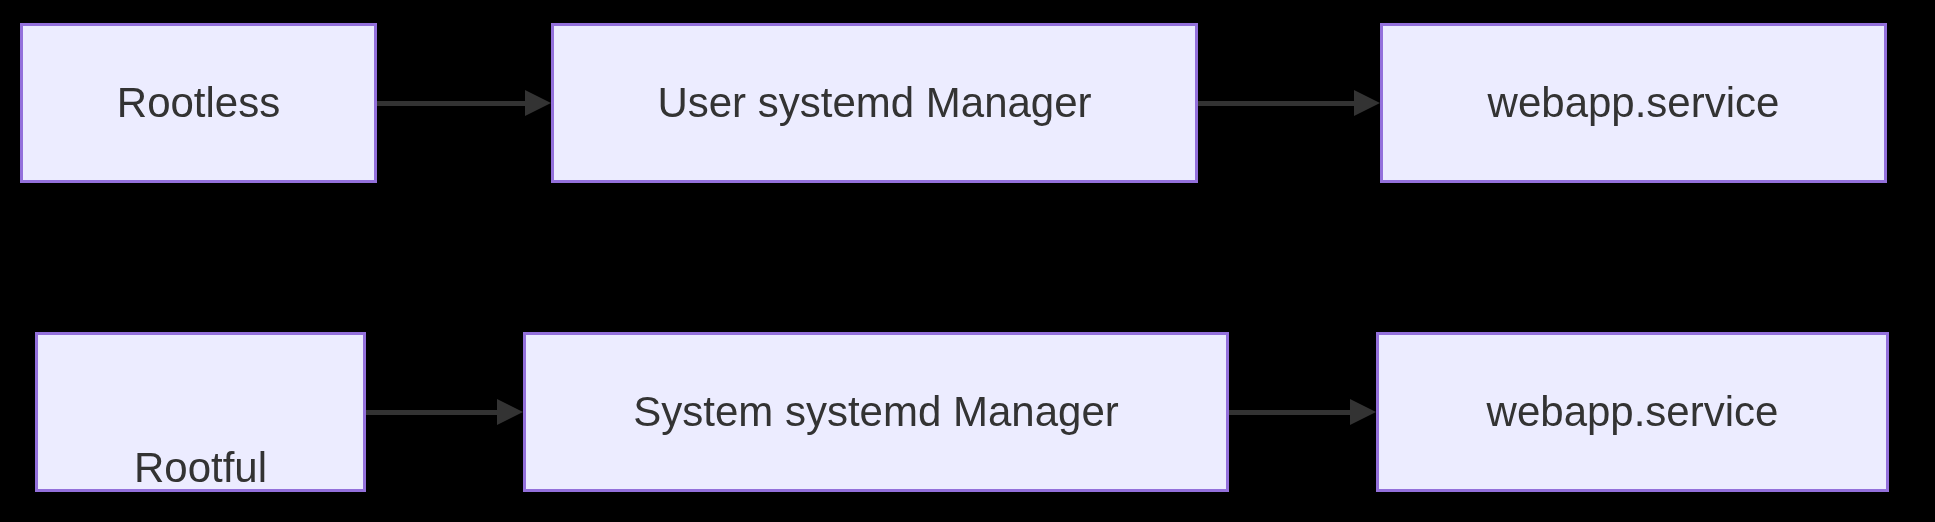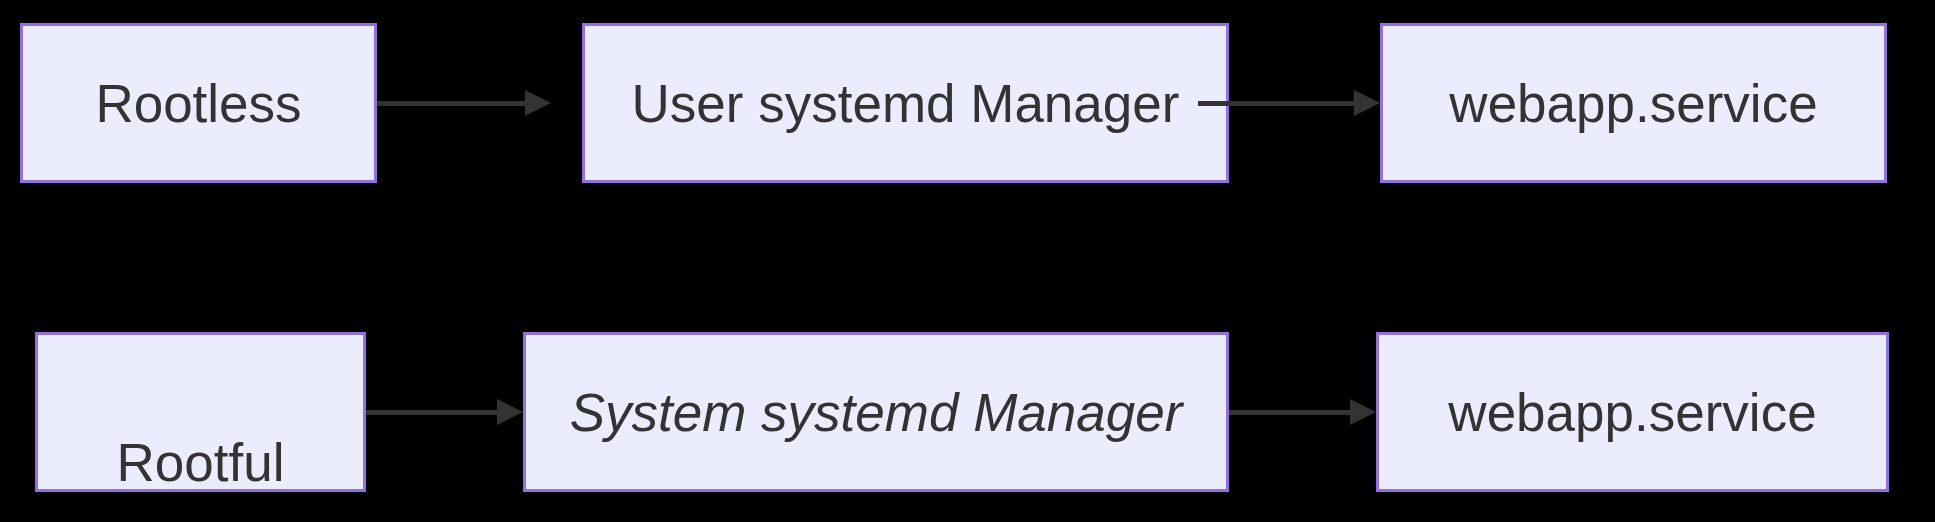--- a/index.html
+++ b/index.html
@@ -18,31 +18,31 @@
     position: absolute;
     box-sizing: border-box;
     background: var(--node-fill, #ECECFF);
     border: 3.5px solid var(--node-border, #9370DB);
     display: flex;
     align-items: center;
     justify-content: center;
   }
   .node .label {
     color: var(--text, #333333);
-    font-size: 53px;
+    font-size: 42px;
     line-height: 1;
     white-space: nowrap;
     text-align: center;
   }
   
   .n-rootless        { left: 20px;   top: 23px;  width: 357px; height: 160px; }
-  .n-user-manager    { left: 551px;  top: 23px;  width: 647px; height: 160px; margin-left: 31px; }
+  .n-user-manager    { left: 551px;  top: 23px;  width: 647px; height: 160px; }
   .n-webapp-user     { left: 1380px; top: 23px;  width: 507px; height: 160px; }
   .n-rootful         { left: 35px;   top: 332px; width: 331px; height: 160px; align-items: flex-end; }
-  .n-system-manager  { left: 523px;  top: 332px; width: 706px; height: 160px; font-style: italic; }
+  .n-system-manager  { left: 523px;  top: 332px; width: 706px; height: 160px; }
   .n-webapp-system   { left: 1376px; top: 332px; width: 513px; height: 160px; }
 
   .arrow {
     position: absolute;
     height: 26px;
     display: flex;
     align-items: center;
   }
   .arrow .shaft {
     height: 5px;

